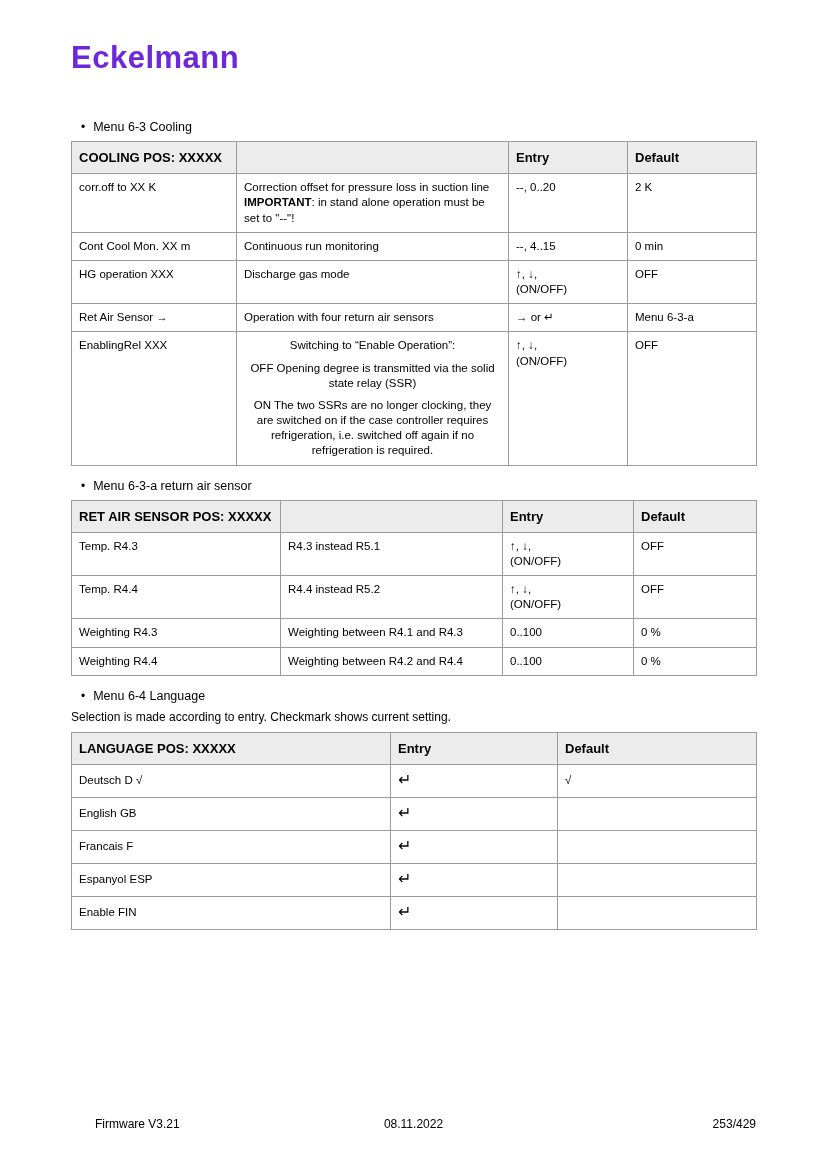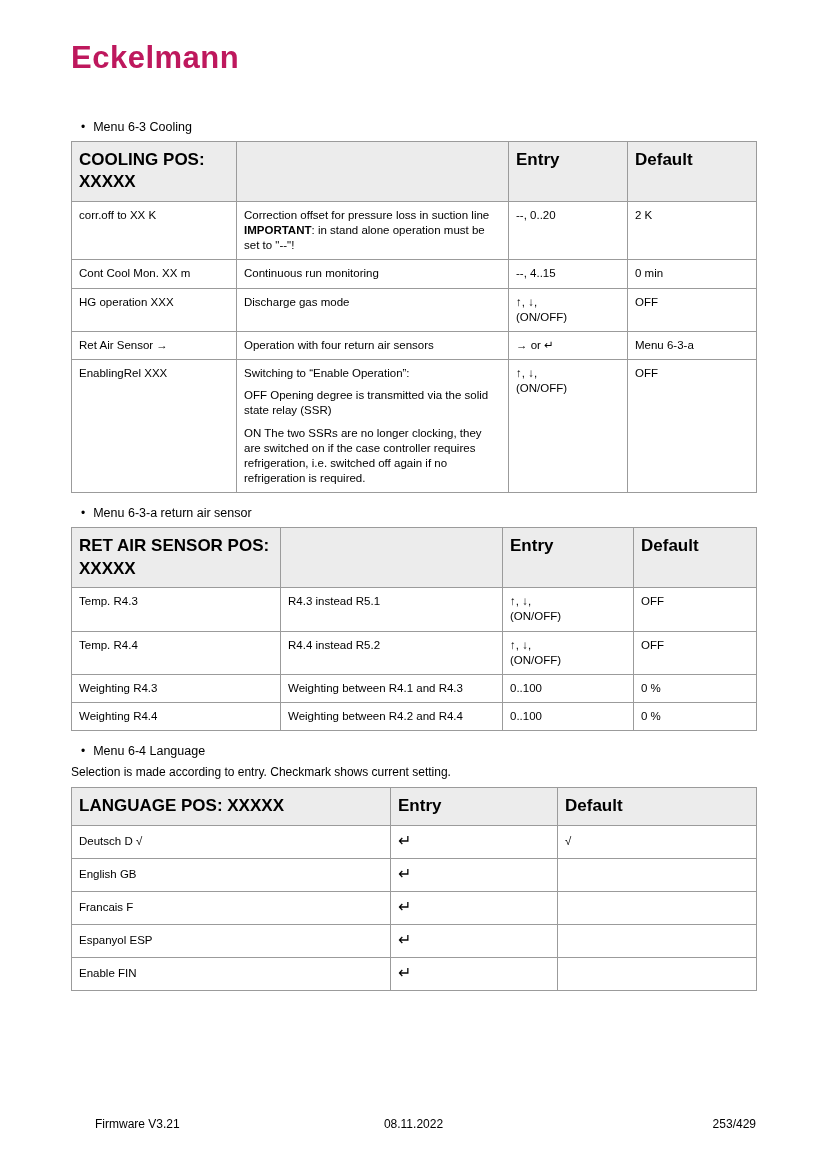--- a/index.html
+++ b/index.html
@@ -5,21 +5,21 @@
   * { margin:0; padding:0; box-sizing:border-box; }
   html,body { background:#ffffff; }
   body {
     width:827px; height:1169px;
     font-family:"Liberation Sans", sans-serif;
     color:#000; position:relative; overflow:hidden;
   }
   .page { padding:40px 71px 0 71px; }
 
   .logo {
-    font-size:31px; font-weight:bold; color:#be185d;
+    font-size:31px; font-weight:bold; color:#6d28d9;
     letter-spacing:0.5px; margin-bottom:44px;
   }
 
   .sec-title {
     display:flex; align-items:baseline; gap:8px;
     font-size:12.5px; margin:13px 0 7px 10px; color:#000;
   }
   .sec-title .bullet { font-size:12px; }
 
   .note { font-size:12px; margin:4px 0 8px 0; }
@@ -27,25 +27,25 @@
   table {
     width:685px; border-collapse:collapse; table-layout:fixed;
     font-size:11.5px; line-height:1.32;
   }
   th, td {
     border:1px solid #9b9b9b;
     padding:6px 7px;
     text-align:left; vertical-align:top;
   }
   thead th {
-    background:#ececec; font-weight:bold; font-size:17px;
+    background:#ececec; font-weight:bold; font-size:13px;
     padding:7px;
   }
   .pre { white-space:pre-line; }
-  td p { margin:0 0 7px 0; }
+  td p { margin:0 0 7px 0;text-align:center; }
   td p:last-child { margin-bottom:0; }
 
   
   .lang-table td { vertical-align:middle; height:33px; }
   .enter-glyph { font-size:16px; line-height:1; display:inline-block; }
 
   .footer {
     position:absolute; left:71px; right:71px; top:1117px;
     font-size:12px;
   }

